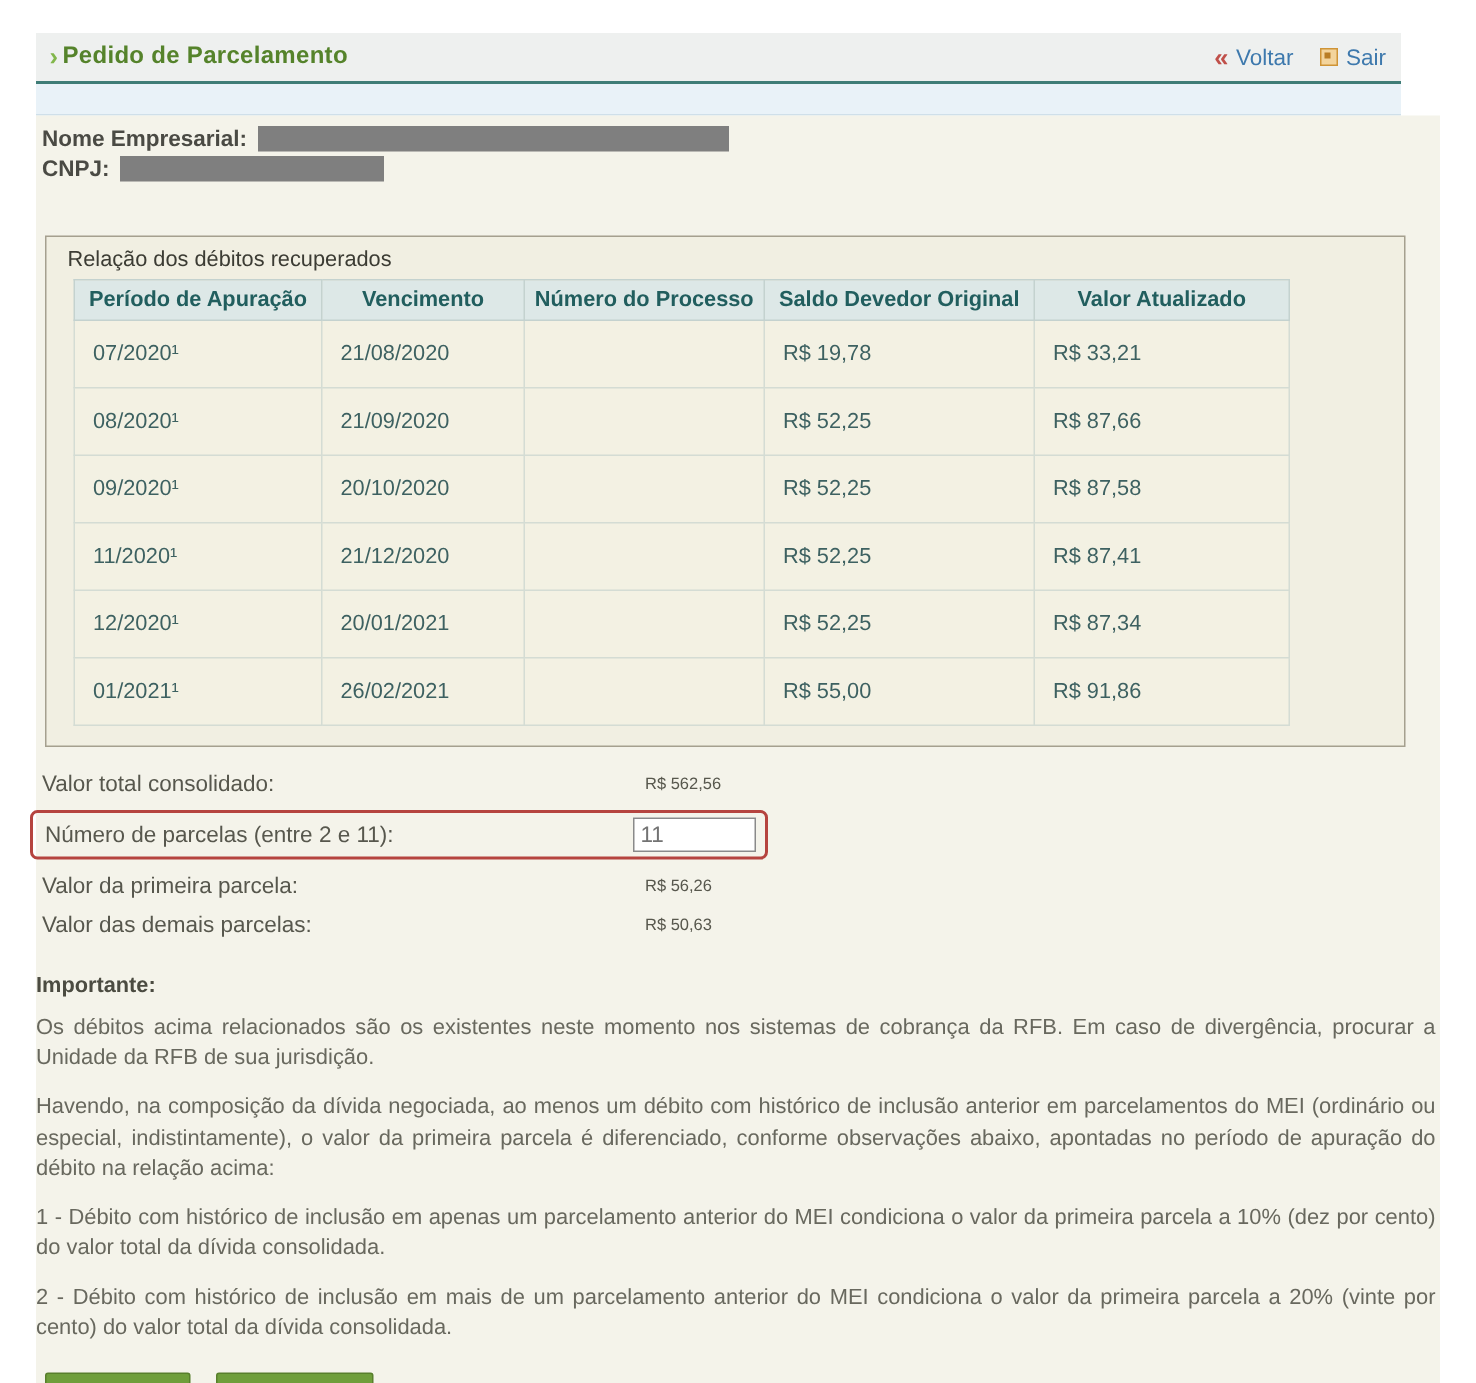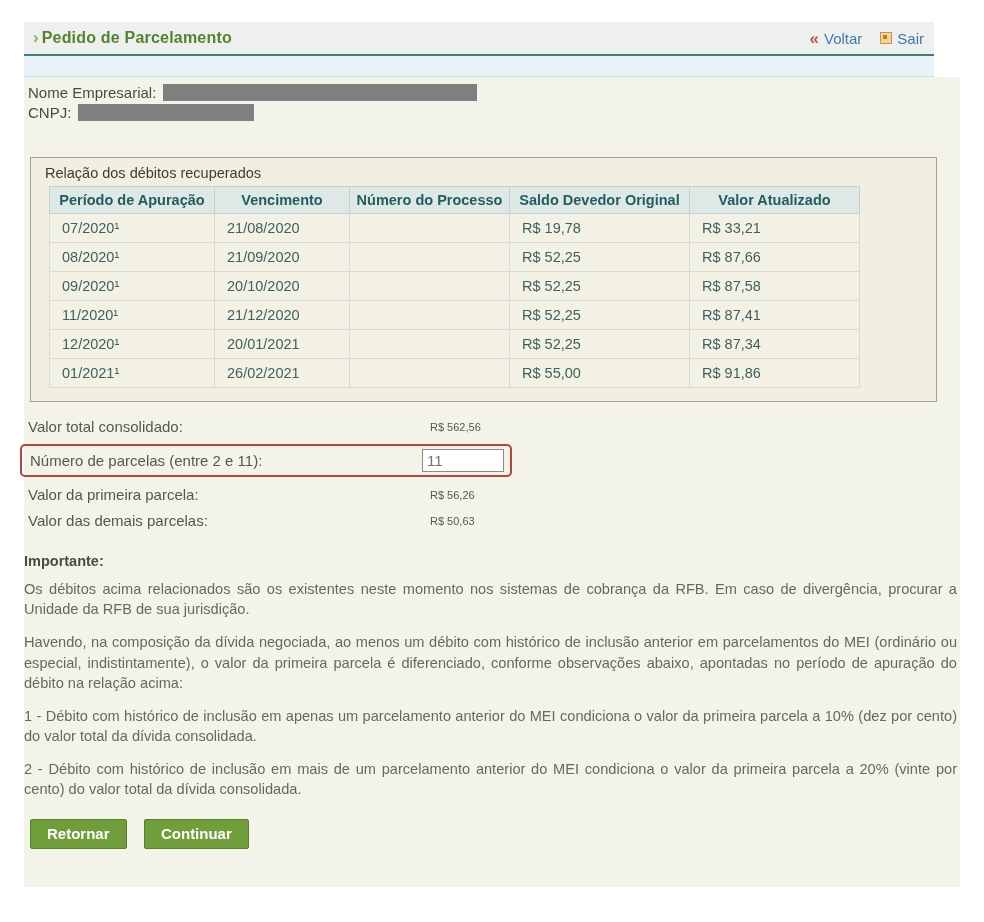--- a/index.html
+++ b/index.html
@@ -51,21 +51,21 @@
     border-bottom: 1px solid #cfdfe9;
   }
   
   .main {
     width: 936px; min-height: 810px;
     background: #f4f3ea;
     padding: 7px 0 0 0;
   }
   .company { margin-left: 4px; }
   .company-row { display: flex; align-items: center; margin-bottom: 3px; }
-  .company-label { color: #4a4a44; font-weight: normal; font-size: 15px; white-space: nowrap; }
+  .company-label { color: #4a4a44; font-weight: bold; font-size: 15px; white-space: nowrap; }
   .redact-bar { background: #7f7f7f; height: 17px; margin-left: 7px; }
   .redact-name { width: 314px; }
   .redact-cnpj { width: 176px; }
   
   .debts-box {
     margin: 36px 0 0 6px;
     width: 907px;
     border: 1px solid #a5a08f;
     background: #f1efe2;
     padding: 5px 10px 13px 10px;
@@ -85,21 +85,21 @@
     text-align: center;
     padding: 4px 6px;
     border: 1px solid #c4d2cf;
     line-height: 1.25;
   }
   table.debts td {
     color: #3d6161;
     font-size: 14.5px;
     padding: 5px 12px;
     border: 1px solid #d4dcd4;
-    height: 29px;
+    height: 45px;
   }
   
   .summary { margin: 16px 0 0 4px; }
   .summary-row { display: flex; align-items: center; margin: 9px 0; }
   .summary-label { width: 402px; color: #57574d; font-size: 15px; }
   .summary-value { color: #57574d; font-size: 11px; }
   .annotated {
     border: 2px solid #b5443f;
     border-radius: 5px;
     margin: 4px 0 4px -8px;

